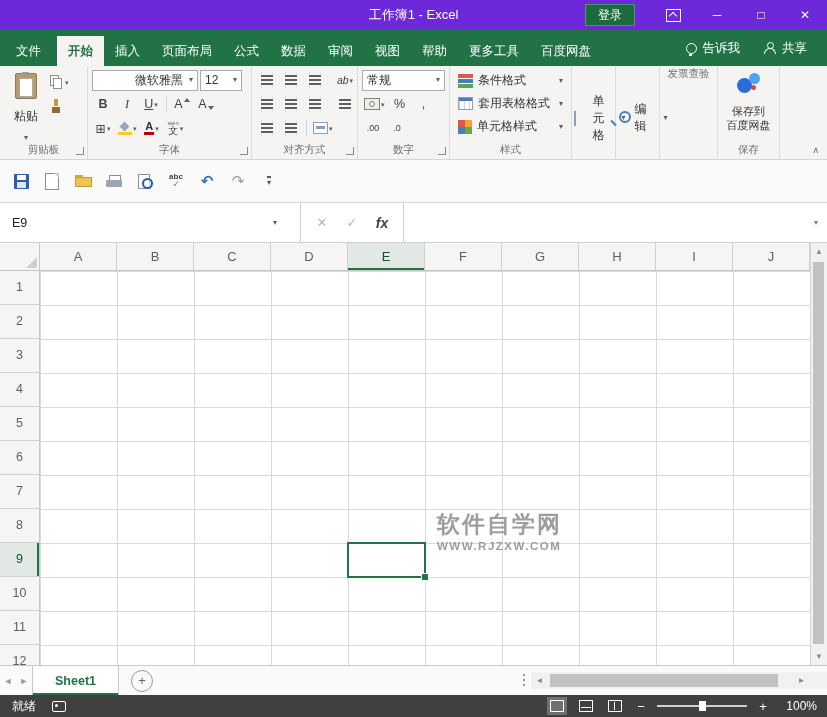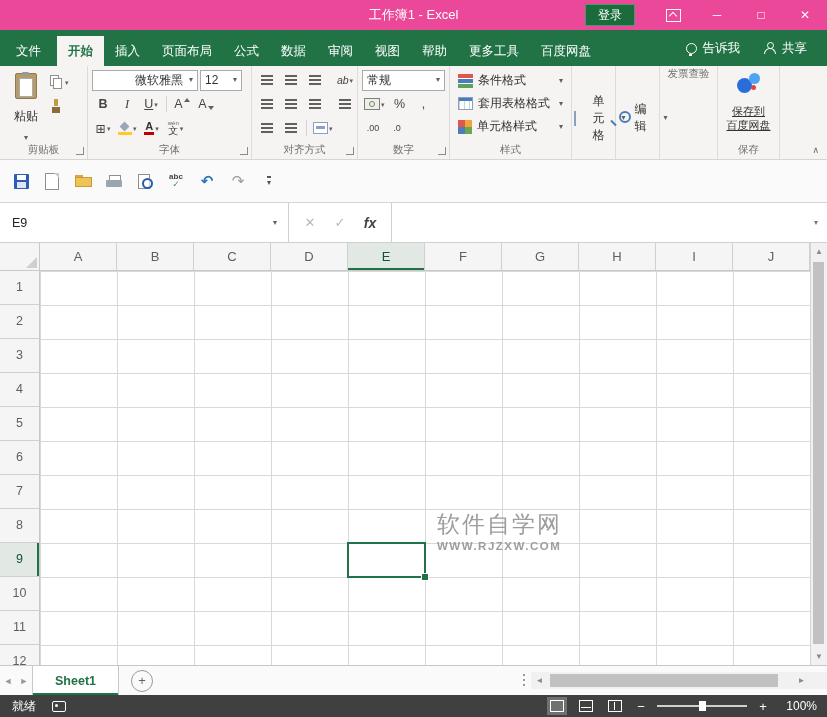--- a/index.html
+++ b/index.html
@@ -1,21 +1,21 @@
 <!DOCTYPE html>
 <html><head>
 <meta charset="utf-8">
 <style>
   html,body{margin:0;padding:0;}
   body{width:827px;height:717px;overflow:hidden;background:#fff;
        font-family:"Liberation Sans","DejaVu Sans",sans-serif;font-size:12px;color:#333;}
   .app{position:absolute;top:0;left:0;width:827px;height:717px;background:#fff;}
 
   
-  .titlebar{position:absolute;top:0;left:0;right:0;height:30px;background:#ec4899;color:#fff;}
+  .titlebar{position:absolute;top:0;left:0;right:0;height:30px;background:#6d28d9;color:#fff;}
   .win-title{position:absolute;left:0;right:0;top:0;height:30px;line-height:30px;text-align:center;font-size:13px;}
   .tb-controls{position:absolute;right:0;top:0;height:30px;display:flex;align-items:center;z-index:2;}
   .login{height:20px;line-height:20px;padding:0 12px;background:#1b6b3d;border:1px solid #4a9770;font-size:12px;margin-right:16px;cursor:pointer;}
   .wbtn{width:44px;height:30px;display:flex;align-items:center;justify-content:center;font-size:12px;cursor:pointer;}
   .ic-ribbonopts{width:13px;height:11px;border:1px solid #fff;position:relative;display:inline-block;}
   .ic-ribbonopts::after{content:"";position:absolute;left:3px;top:3px;width:5px;height:5px;border-left:1px solid #fff;border-top:1px solid #fff;transform:rotate(45deg);}
 
   
   .tabbar{position:absolute;top:30px;left:0;right:0;height:36px;background:#217346;display:flex;align-items:flex-end;color:#fff;}
   .file-tab{height:30px;line-height:30px;padding:0 16px;font-size:12.5px;cursor:pointer;}
@@ -120,21 +120,21 @@
   .ic-preview::after{content:"";position:absolute;right:0;bottom:0;width:7px;height:7px;border:2px solid #2b5ca8;border-radius:50%;background:rgba(255,255,255,.6);}
   .ic-spell{display:inline-flex;flex-direction:column;align-items:center;line-height:1;font-weight:bold;}
   .ic-spell em{font-style:normal;font-size:8px;color:#444;}
   .ic-spell b{font-size:9px;color:#3a9a3a;margin-top:-1px;}
   .qundo{color:#2a6fbb;font-size:15px;font-weight:bold;}
   .qredo{color:#9a9a9a;font-size:15px;}
   .ic-qcustom{display:inline-block;font-size:8px;color:#555;border-top:2px solid #555;padding-top:1px;line-height:7px;}
 
   
   .formulabar{position:absolute;top:203px;left:0;right:0;height:40px;background:#fff;border-bottom:1px solid #d0d0d0;display:flex;align-items:stretch;box-sizing:border-box;}
-  .namebox{width:265px;border-right:1px solid #d0d0d0;display:flex;align-items:center;padding:0 11px 0 12px;font-size:12.5px;color:#222;cursor:text;}
+  .namebox{width:265px;border-right:1px solid #d0d0d0;display:flex;align-items:center;padding:0 23px 0 12px;font-size:12.5px;color:#222;cursor:text;}
   .namebox .dd{margin-left:auto;}
   .fbtns{display:flex;align-items:center;padding:0 6px;border-right:1px solid #d0d0d0;}
   .fbtn{width:30px;text-align:center;font-size:13px;color:#b8b8b8;cursor:pointer;}
   .fbtn.fx{color:#444;font-family:Liberation Sans, sans-serif;font-style:italic;font-weight:bold;font-size:14px;}
   .finput{flex:1;cursor:text;}
   .fexpand{width:22px;display:flex;align-items:center;justify-content:center;color:#777;cursor:pointer;}
 
   
   .sheet{position:absolute;top:243px;left:0;width:827px;height:422px;background:#fff;overflow:hidden;}
   .corner{position:absolute;top:0;left:0;width:40px;height:28px;background:#f5f5f5;border-right:1px solid #c8c8c8;border-bottom:1px solid #c8c8c8;box-sizing:border-box;cursor:pointer;}
@@ -144,21 +144,21 @@
   .col-h.sel{background:#e2e8e3;color:#145232;box-shadow:inset 0 -2px 0 #217346;}
   .rowheaders{position:absolute;top:28px;left:0;width:40px;height:394px;background:#f5f5f5;border-right:1px solid #c8c8c8;box-sizing:border-box;overflow:hidden;}
   .row-h{height:34px;line-height:33px;text-align:center;font-size:12.5px;color:#5f5f5f;border-bottom:1px solid #d0d0d0;box-sizing:border-box;cursor:pointer;}
   .row-h.sel{background:#e2e8e3;color:#145232;box-shadow:inset -2px 0 0 #217346;}
   .cells{position:absolute;top:28px;left:40px;width:770px;height:394px;background-color:#fff;cursor:cell;
     background-image:linear-gradient(to right,#d9d9d9 1px,transparent 1px),linear-gradient(to bottom,#d9d9d9 1px,transparent 1px);
     background-size:77px 100%,100% 34px;}
   .selbox{position:absolute;border:2px solid #217346;box-sizing:border-box;}
   .fill-handle{position:absolute;right:-5px;bottom:-5px;width:6px;height:6px;background:#217346;border:1px solid #fff;}
   .watermark{position:absolute;left:397px;top:241px;color:#9d9d9d;pointer-events:none;}
-  .wm1{font-size:23px;font-weight:normal;letter-spacing:2px;line-height:1.1;}
+  .wm1{font-size:23px;font-weight:bold;letter-spacing:2px;line-height:1.1;}
   .wm2{font-size:11.5px;font-weight:bold;letter-spacing:1.5px;margin-top:3px;}
   .vscroll{position:absolute;top:0;right:0;width:17px;height:422px;background:#f1f1f1;border-left:1px solid #d4d4d4;box-sizing:border-box;}
   .varrow{position:absolute;left:0;width:16px;height:17px;text-align:center;line-height:17px;font-size:8px;color:#8a8a8a;cursor:pointer;}
   .varrow.top{top:0;}
   .varrow.bot{bottom:0;}
   .vthumb{position:absolute;left:2px;right:3px;top:19px;height:382px;background:#c1c1c1;cursor:grab;}
 
   
   .sheetbar{position:absolute;top:665px;left:0;right:0;height:30px;background:#fafafa;border-top:1px solid #c8c8c8;display:flex;align-items:center;box-sizing:border-box;}
   .snav{width:16px;text-align:center;color:#9a9a9a;font-size:9px;cursor:pointer;}
@@ -424,21 +424,21 @@
     </div>
 
     <div class="rgroup" style="width:58px">
       <div class="glabel"><span>发票查验</span></div>
     </div>
 
     <div class="rgroup" style="width:62px">
       <div class="gbody center">
         <div class="bigbtn">
           <span class="ic-baidu"></span>
-          <span class="blabel" style="font-size:11px;text-decoration:underline;"><span>保存到</span><br><span>百度网盘</span></span>
+          <span class="blabel" style="font-size:11px;"><span>保存到</span><br><span>百度网盘</span></span>
         </div>
       </div>
       <div class="glabel"><span>保存</span></div>
     </div>
 
     <div class="rgroup rspacer">
       <span class="collapse-btn">∧</span>
     </div>
   </div>
 

